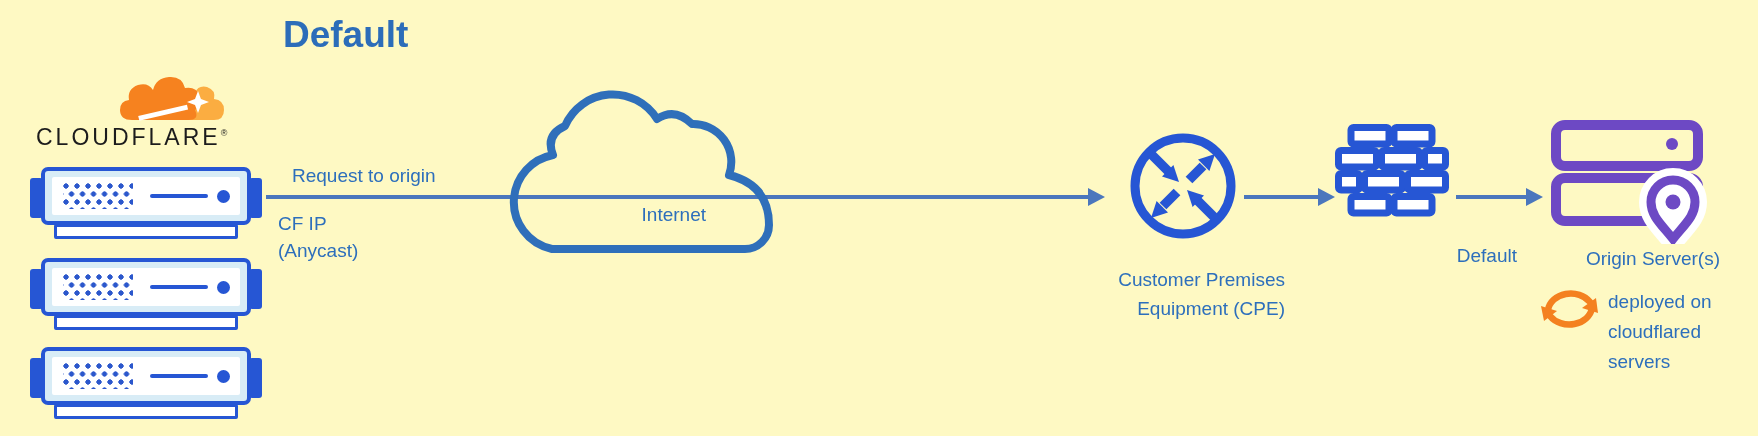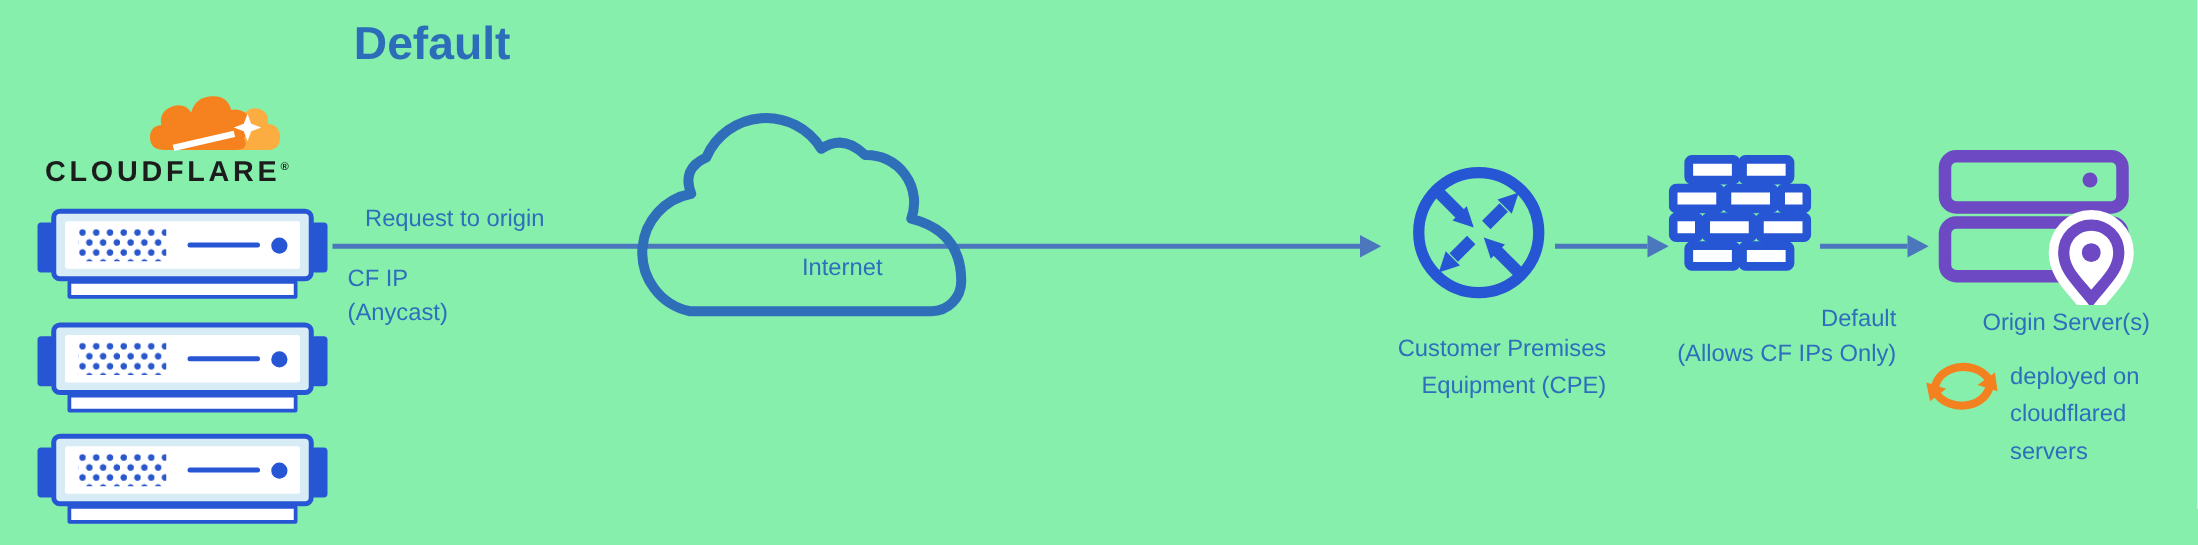--- a/index.html
+++ b/index.html
@@ -1,26 +1,26 @@
 <!DOCTYPE html>
 <html><head>
 <meta charset="utf-8">
 <style>
   html,body{margin:0;padding:0;background:#ffffff;}
   #canvas{
-    position:relative;width:1758px;height:436px;background:#86efac;overflow:hidden;
+    position:relative;width:1758px;height:436px;background:#fef9c3;overflow:hidden;
     font-family:"Liberation Sans","DejaVu Sans",sans-serif;
   }
   .abs{position:absolute;}
   
   .title{left:283px;top:14px;font-size:37px;font-weight:700;color:#2c6db9;}
   .lbl{color:#2d6fbc;font-size:19px;line-height:28px;}
   .center{text-align:right;}
   
-  .wordmark{left:36px;top:124px;font-size:23px;font-weight:700;letter-spacing:3px;color:#1c1c1c;white-space:nowrap;}
+  .wordmark{left:36px;top:124px;font-size:23px;font-weight:400;letter-spacing:3px;color:#1c1c1c;white-space:nowrap;}
   .wordmark sup{font-size:9px;letter-spacing:0;}
   
   .server-unit{width:232px;height:74px;left:30px;}
   .server-tab{position:absolute;top:11px;width:13px;height:40px;background:#2656d4;border-radius:3px;}
   .server-body{position:absolute;left:11px;top:0;width:202px;height:50px;background:#d8ecf6;border:4px solid #2656d4;border-radius:7px;}
   .server-inner{position:absolute;left:7px;top:6px;right:7px;bottom:6px;background:#ffffff;border-radius:2px;display:flex;align-items:center;}
   .server-dots{width:70px;height:26px;margin-left:11px;
     background-image:
       radial-gradient(circle at 3px 3px,#2b57cc 2.4px,transparent 2.9px),
       radial-gradient(circle at 3px 3px,#2b57cc 2.4px,transparent 2.9px);
@@ -138,21 +138,20 @@
       <rect x="89.5" y="26.5" width="21" height="16.5" rx="2.5"></rect>
       <rect x="3.5" y="49.5" width="21" height="16.5" rx="2.5"></rect>
       <rect x="29.5" y="49.5" width="38" height="16.5" rx="2.5"></rect>
       <rect x="72.5" y="49.5" width="38" height="16.5" rx="2.5"></rect>
       <rect x="16" y="72.5" width="38" height="16.5" rx="2.5"></rect>
       <rect x="59" y="72.5" width="38" height="16.5" rx="2.5"></rect>
     </g>
   </svg>
   <div class="abs lbl center fw-label">
     <div>Default</div>
-    <div>(Allows CF IPs Only)</div>
   </div>
 
   <div class="abs flow-line" style="left:1456px;width:70px;"></div>
   <div class="abs arrow-head" style="left:1526px;"></div>
 
   <svg class="abs" style="left:1548px;top:118px;" width="160" height="126" viewBox="0 0 160 126">
     <rect x="8" y="7" width="142" height="41" rx="9" fill="none" stroke="#6d49c4" stroke-width="10"></rect>
     <circle cx="124" cy="26" r="6" fill="#6d49c4"></circle>
     <rect x="8" y="60" width="142" height="43" rx="9" fill="none" stroke="#6d49c4" stroke-width="10"></rect>
     <g>

